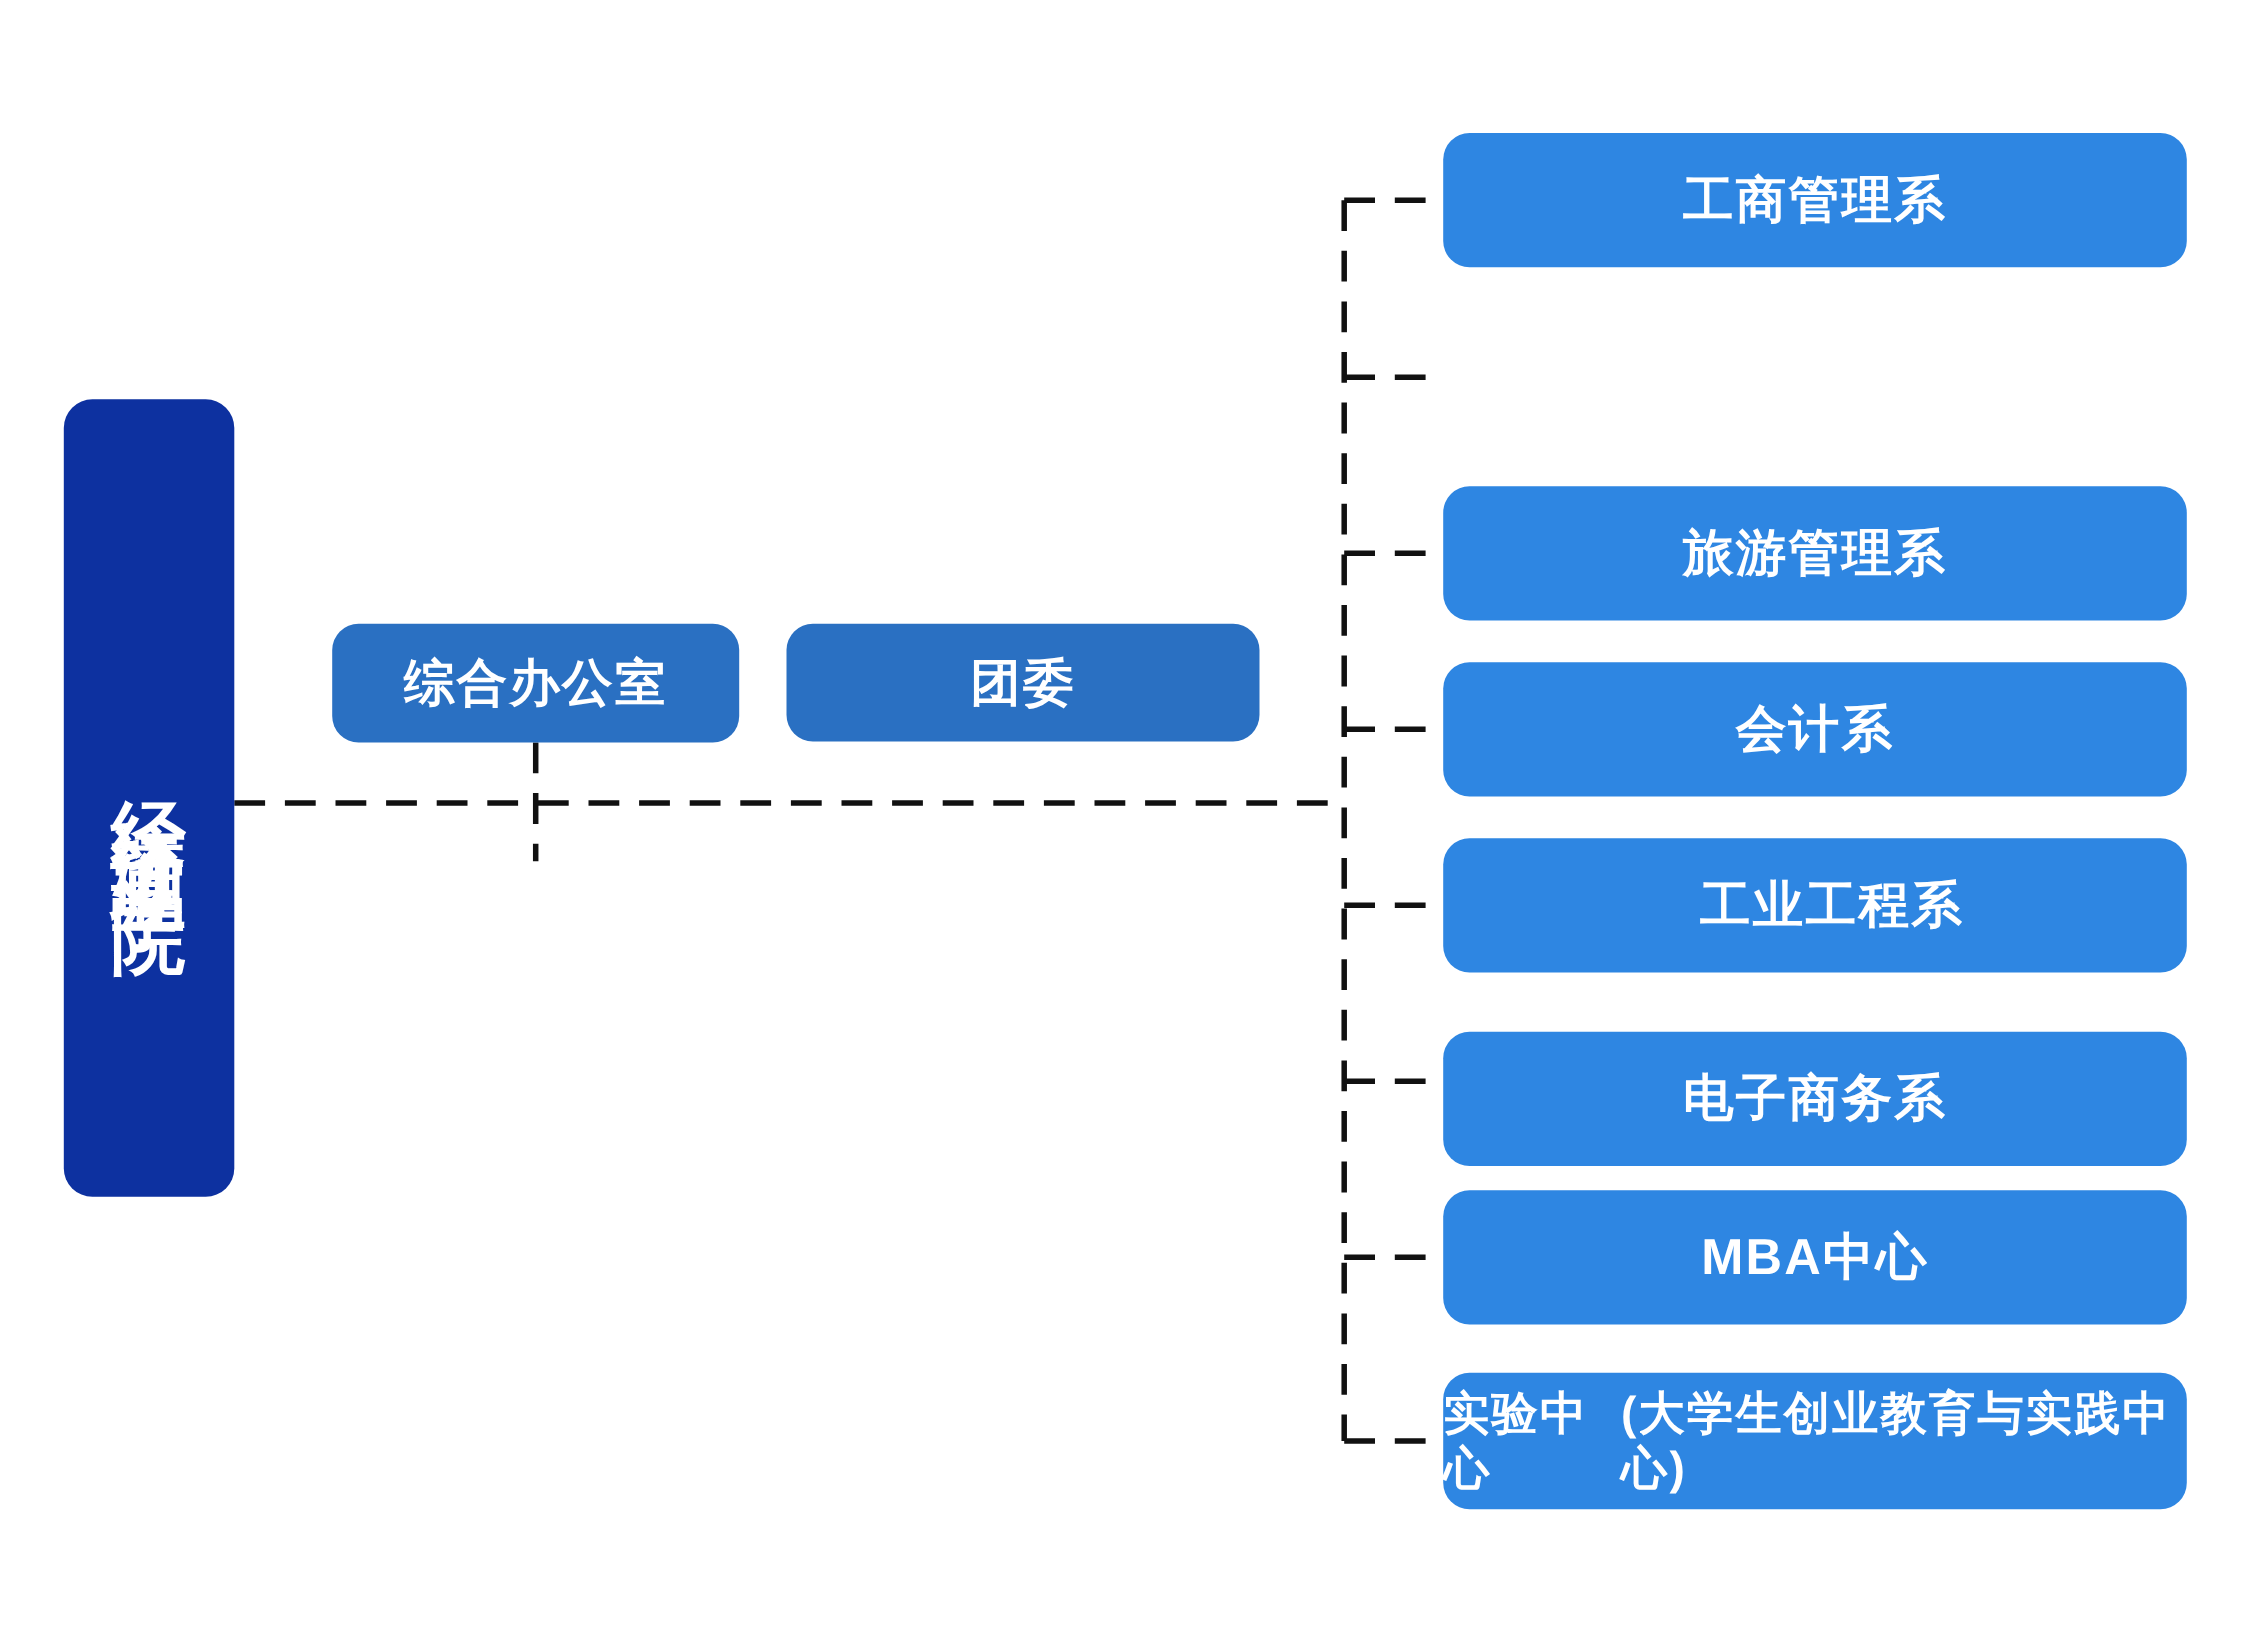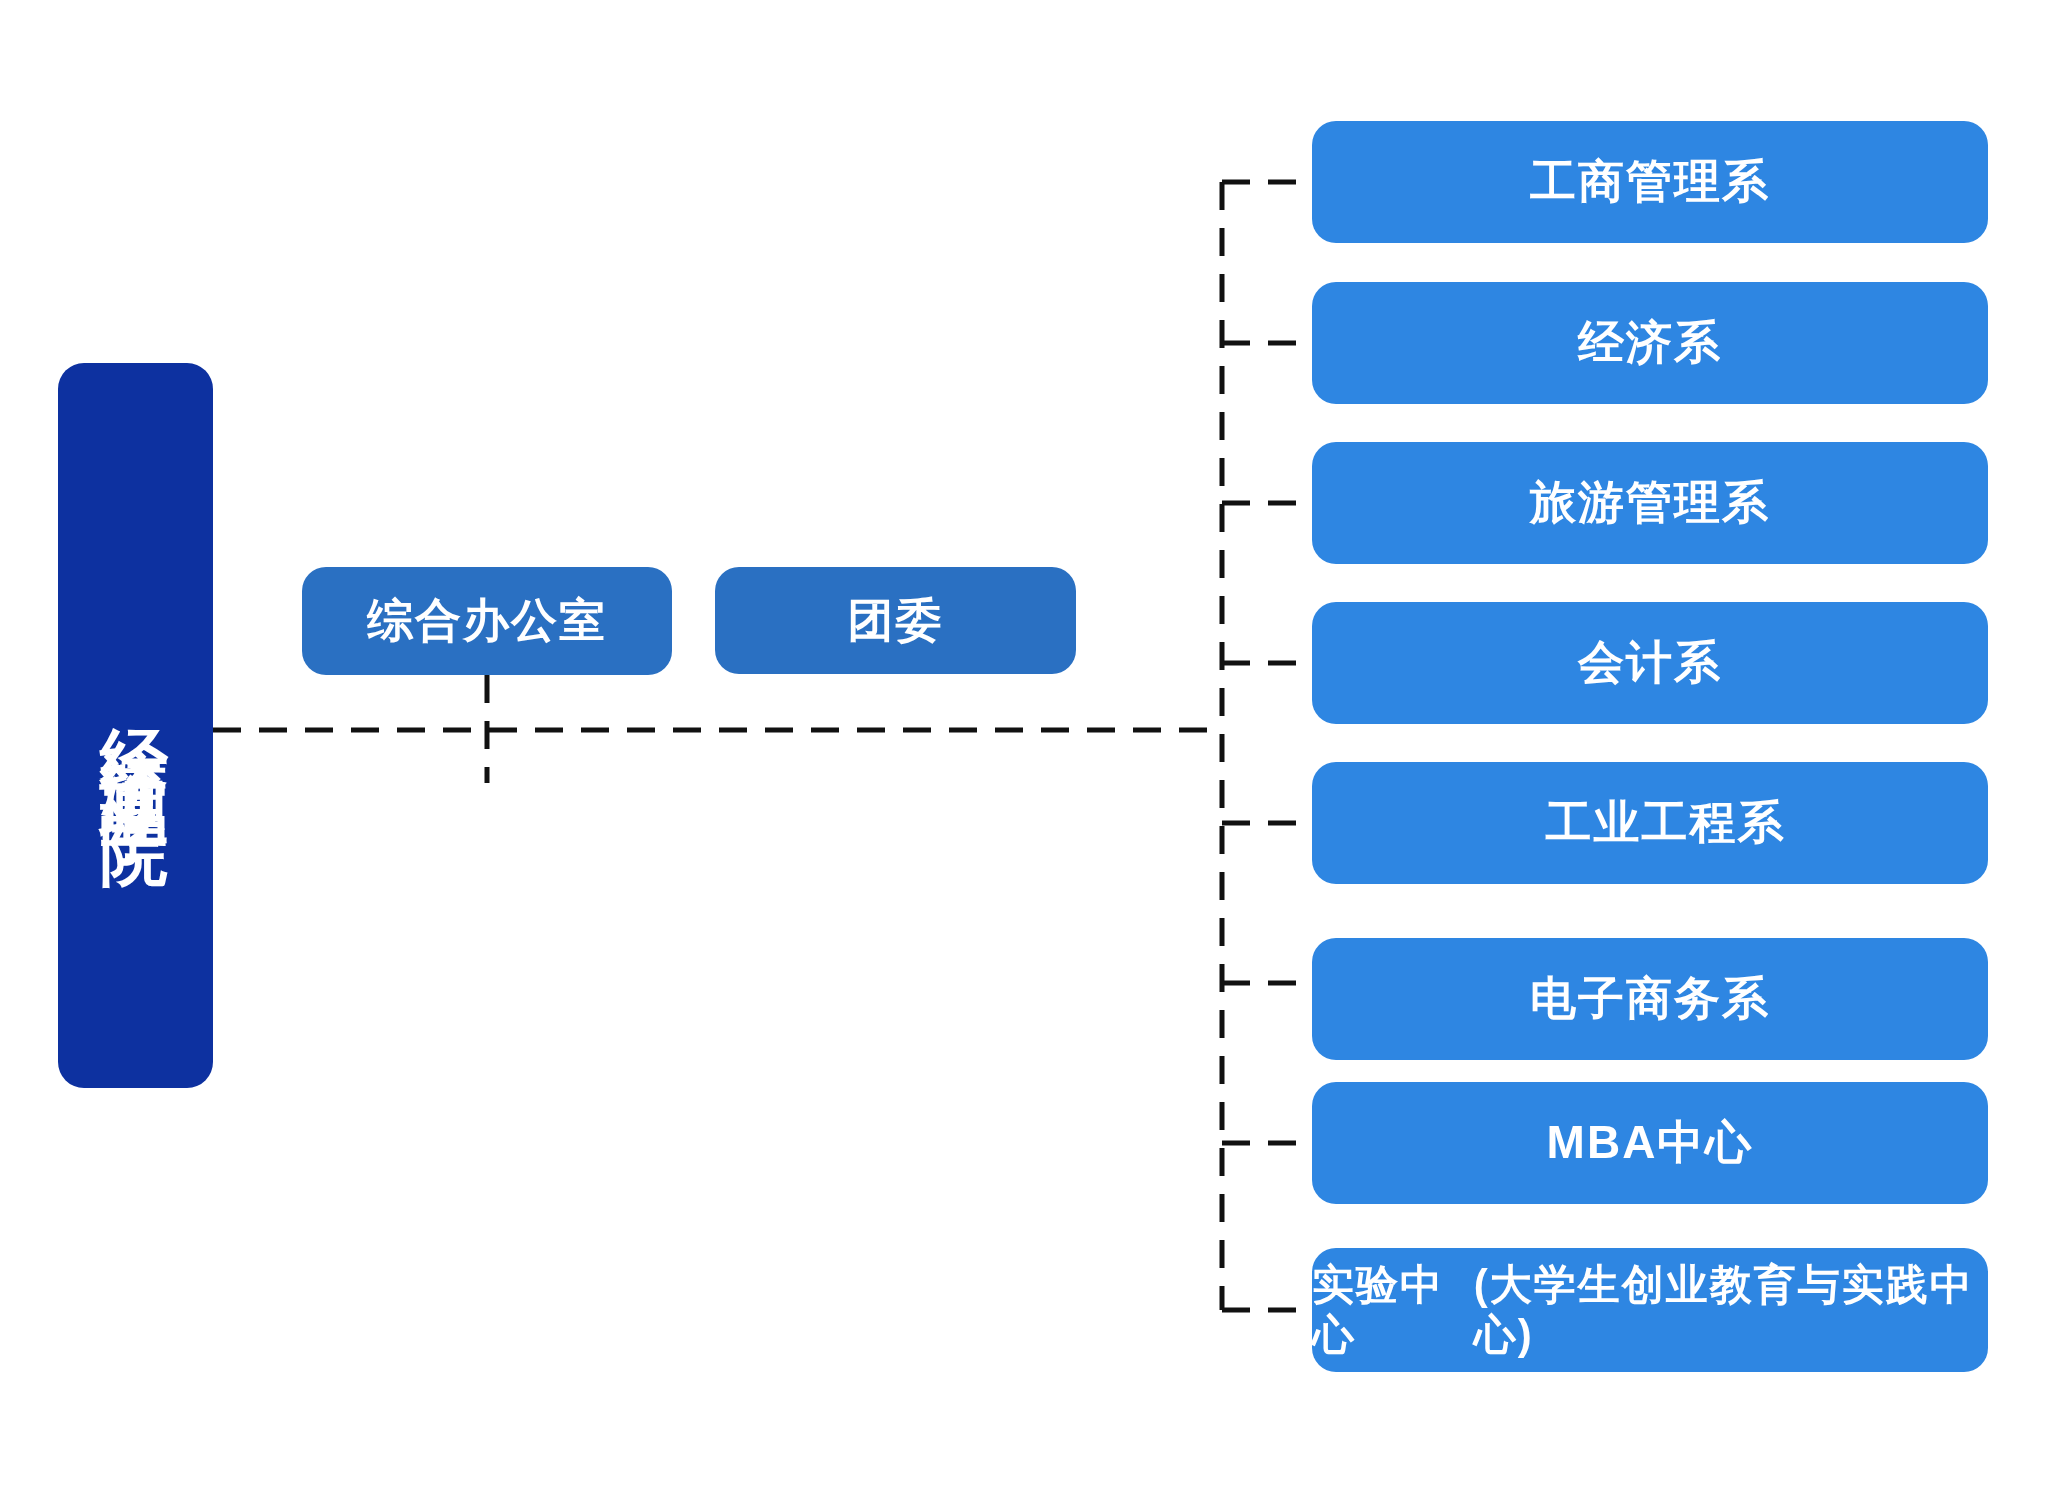--- a/index.html
+++ b/index.html
@@ -52,21 +52,21 @@
     font-size: 68px;
     letter-spacing: 18px;
     line-height: 1;
   }
   .office-node {
     background: var(--office_box, #2a70c2);
     font-size: 46px;
     letter-spacing: 2px;
   }
   .office-0 { left: 302px; top: 567px; width: 370px; height: 108px; }
-  .office-1 { left: 715px; top: 567px; width: 361px; height: 107px; }
+  .office-1 { left: 715px; top: 567px; width: 430px; height: 107px; }
   .office-2 { left: 300px; top: 783px; width: 372px; height: 110px; }
   .dept-node {
     left: 1312px;
     width: 676px;
     height: 122px;
     background: var(--dept_box, #2e86e2);
     font-size: 46px;
     letter-spacing: 2px;
   }
   .dept-0 { top: 121px; }
@@ -108,23 +108,20 @@
   <div class="node office-node office-0">
     <span>综合办公室</span>
   </div>
   <div class="node office-node office-1">
     <span>团委</span>
   </div>
 
   <div class="node dept-node dept-0">
     <span>工商管理系</span>
   </div>
-  <div class="node dept-node dept-1">
-    <span>经济系</span>
-  </div>
   <div class="node dept-node dept-2">
     <span>旅游管理系</span>
   </div>
   <div class="node dept-node dept-3">
     <span>会计系</span>
   </div>
   <div class="node dept-node dept-4">
     <span>工业工程系</span>
   </div>
   <div class="node dept-node dept-5">

